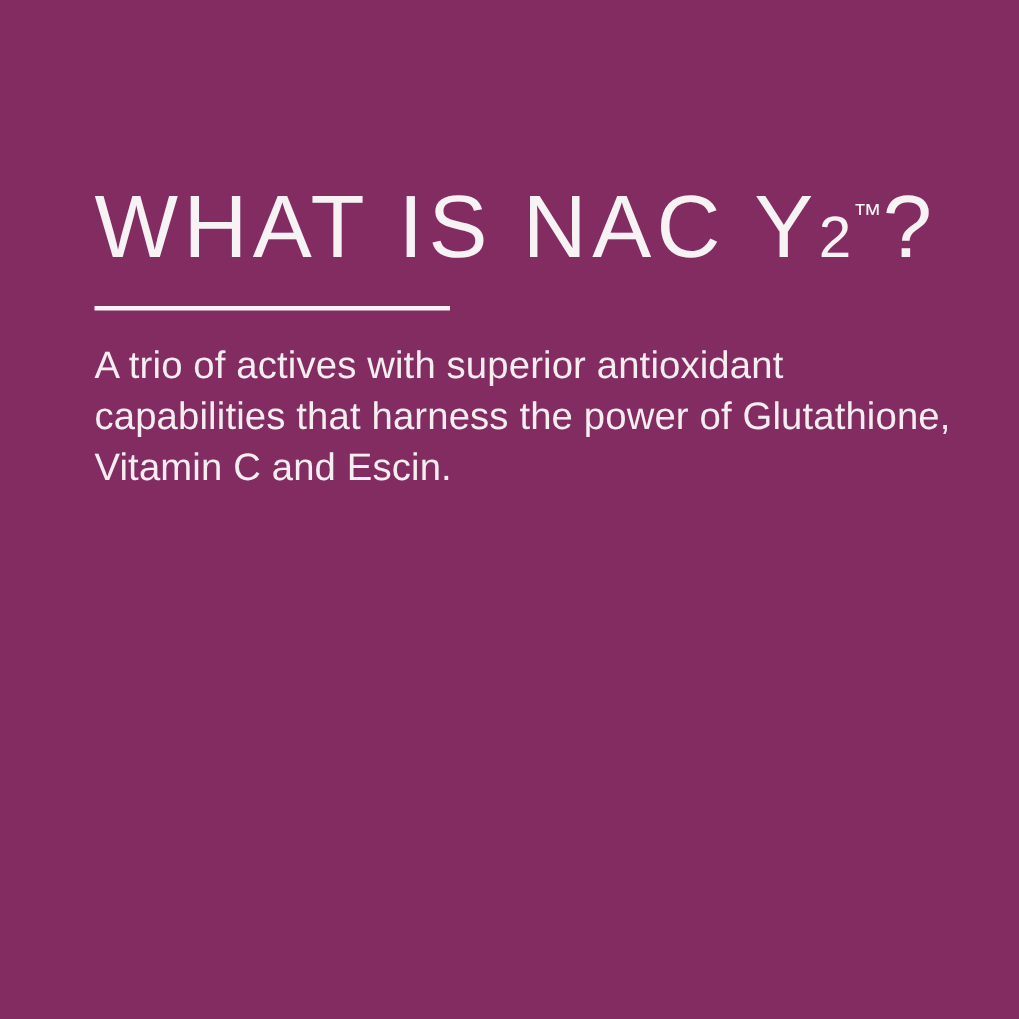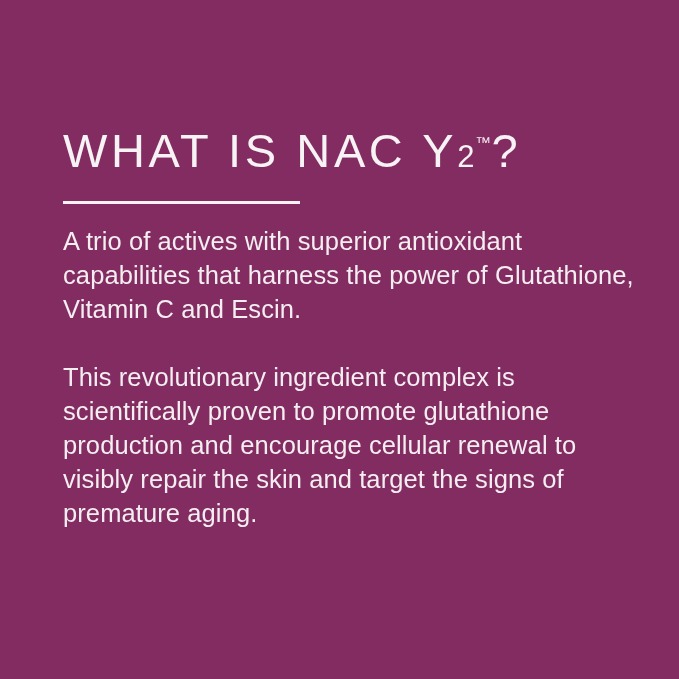--- a/index.html
+++ b/index.html
@@ -29,21 +29,21 @@
     left: 63px;
     top: 120px;
     width: 575px;
   }
 
   
   #heading {
     margin: 0;
     padding: 0;
     font-family: "Liberation Sans", sans-serif;
-    font-size: 47px;
+    font-size: 59px;
     font-weight: 400;
     line-height: 50px;
     letter-spacing: 3.6px;
     color: #F7F2F4;
     white-space: nowrap;
   }
 
   #heading .sup-two {
     font-size: 0.66em;
     letter-spacing: 1px;
@@ -96,18 +96,17 @@
 <div id="panel">
 
   <div id="content">
 
     <h1 id="heading"><span>WHAT IS NAC Y</span><span class="sup-two">2</span><span class="tm">™</span><span class="qmark">?</span></h1>
 
     <div id="rule"></div>
 
     <div id="body-copy">
       <p class="para">A trio of actives with superior antioxidant capabilities that harness the power of Glutathione, Vitamin C and Escin.</p>
-      <p class="para">This revolutionary ingredient complex is scientifically proven to promote glutathione production and encourage cellular renewal to visibly repair the skin and target the signs of premature aging.</p>
     </div>
 
   </div>
 
 </div>
 
 </body></html>

